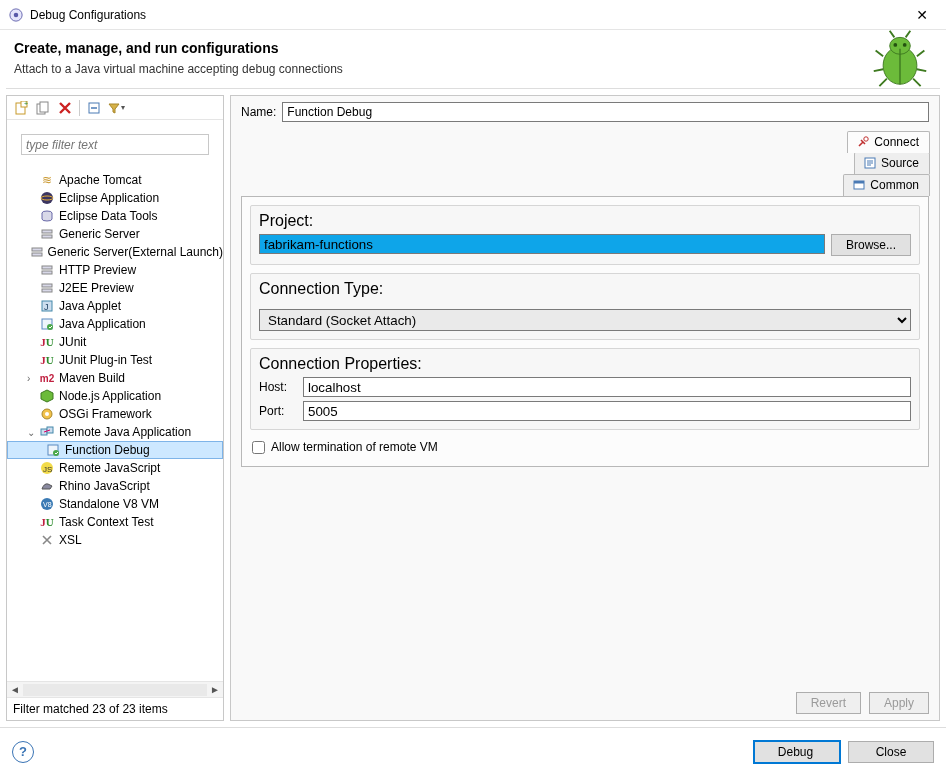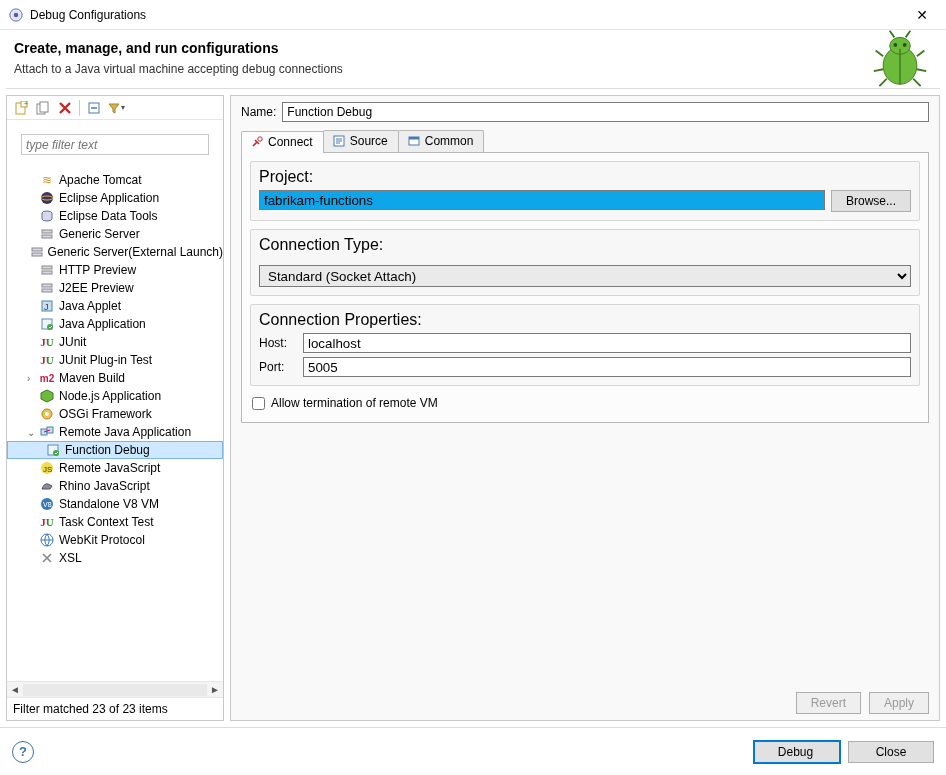--- a/index.html
+++ b/index.html
@@ -36,21 +36,21 @@
   .tree-row.selected.level2 { padding-left:37px;}
   .tree-scroll { height:16px; border-top:1px solid #e5e5e5; background:#f4f4f4; display:flex; align-items:center;}
   .tree-scroll .sc-left, .tree-scroll .sc-right { width:16px; height:16px; display:flex; align-items:center; justify-content:center; cursor:pointer; font-size:10px; color:#555;}
   .tree-scroll .sc-track { flex:1; height:12px; background:#e9e9e9; }
   .status-left { padding: 4px 6px; border-top:1px solid #e5e5e5;}
 
   .right { flex:1; display:flex; flex-direction:column; border:1px solid #c8c8c8; background:#f9f9f9; padding: 6px 10px; min-width:0;}
   .name-row { display:flex; align-items:center; gap:6px; margin-bottom:8px;}
   .name-row input { flex:1; border:1px solid #7a7a7a; padding:2px 4px; font-size:12px; height:20px; background:#fff;}
 
-  .tabs { display:flex; align-items:flex-end; border-bottom:1px solid #b8b8b8; }
+  .tabs { display:flex; align-items:flex-end; border-bottom:1px solid #b8b8b8;flex-direction:column; }
   .tab { display:flex; align-items:center; gap:4px; padding:3px 10px 4px 8px; border:1px solid #b8b8b8; border-bottom:none; margin-right:-1px; background:#eee; cursor:pointer; border-radius: 2px 2px 0 0;}
   .tab.active { background:#fcfcfc; position:relative; top:1px; }
   .tab .icon { width:14px; height:14px; }
 
   .tab-body { border:1px solid #b8b8b8; border-top:none; background:#fcfcfc; padding:8px 8px 10px 8px; }
   .group { border:1px solid #d6d6d6; background:#f7f7f7; border-radius:2px; padding: 6px 8px 8px 8px; margin-bottom:8px; }
   .group-title { font-size:16px; margin-bottom:4px; }
   .proj-row { display:flex; gap:6px; }
   .proj-row input { flex:1; border:1px solid #7a7a7a; padding:2px 4px; height:20px; background:#0ea5e9;}
   .btn { border:1px solid #adadad; background:#e1e1e1; padding:2px 14px; height:22px; cursor:pointer; font-size:12px;}
@@ -326,30 +326,20 @@
           <span class="expander"></span>
           <span class="icon">
             <span class="ic-ju">J<span style="color:#2a8a2a">U</span></span>
           </span>
           <span>Task Context Test</span>
         </div>
         <div class="tree-row level1">
           <span class="expander"></span>
           <span class="icon">
             <svg width="14" height="14">
-              <circle cx="7" cy="7" r="6" fill="none" stroke="#3a7ab4"></circle>
-              <path d="M1 7h12M7 1a10 10 0 0 1 0 12M7 1a10 10 0 0 0 0 12" fill="none" stroke="#3a7ab4"></path>
-            </svg>
-          </span>
-          <span>WebKit Protocol</span>
-        </div>
-        <div class="tree-row level1">
-          <span class="expander"></span>
-          <span class="icon">
-            <svg width="14" height="14">
               <path d="M3 3l8 8M11 3l-8 8" stroke="#888" stroke-width="1.6"></path>
             </svg>
           </span>
           <span>XSL</span>
         </div>
       </div>
     <div class="tree-scroll">
       <span class="sc-left">◄</span>
       <span class="sc-track"></span>
       <span class="sc-right">►</span>

